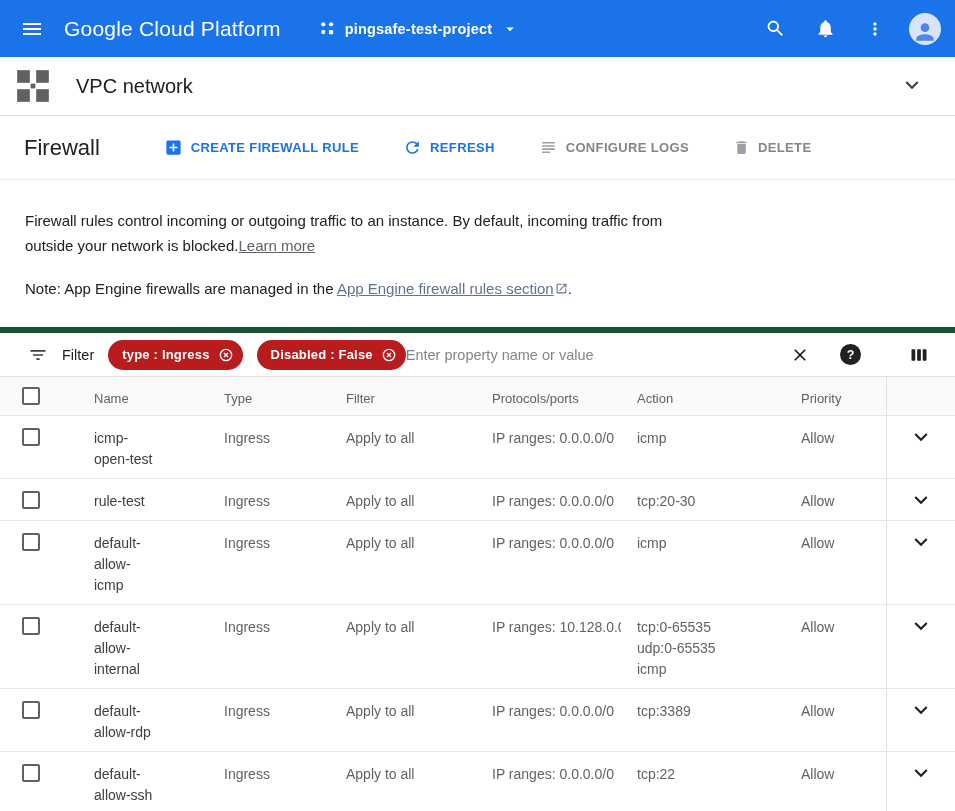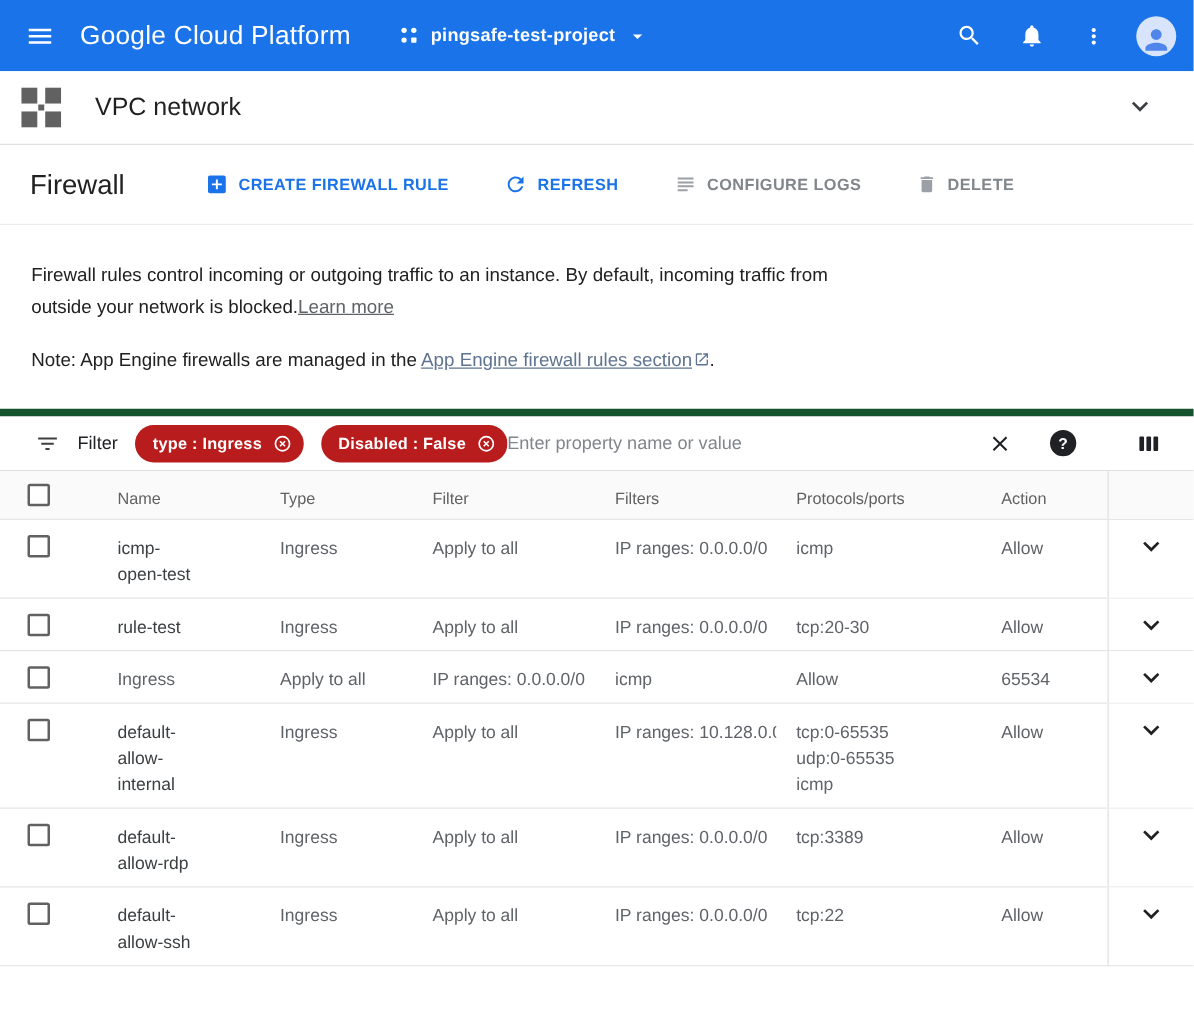--- a/index.html
+++ b/index.html
@@ -243,21 +243,20 @@
 <div>
   <div class="trow thead">
     <div class="trow-main" id="thead-main">
       <span class="cell cell-check">
           <span class="checkbox"></span>
         </span>
 
     <span class="cell hcell">Name</span>
         <span class="cell hcell">Type</span>
         <span class="cell hcell">Filter</span>
-        <span class="cell hcell">Filters</span>
         <span class="cell hcell">Protocols/ports</span>
         <span class="cell hcell">Action</span>
         <span class="cell hcell">Priority</span>
       </div>
     <div class="trow-side"></div>
   </div>
   <div id="tbody">
   <div class="trow">
     <div class="trow-main">
       <span class="cell cell-check">
@@ -300,20 +299,21 @@
             </svg>
       </button>
     </div>
   </div>
 
   <div class="trow">
     <div class="trow-main">
       <span class="cell cell-check">
             <span class="checkbox"></span>
           </span>
+      <span class="cell cell-name">default-allow-icmp</span>
       <span class="cell cell-type">Ingress</span>
       <span class="cell cell-targets">Apply to all</span>
       <span class="cell cell-filters">IP ranges: 0.0.0.0/0</span>
       <span class="cell cell-protocols">icmp</span>
       <span class="cell cell-action">Allow</span>
       <span class="cell cell-priority">65534</span>
     </div>
     <div class="trow-side">
       <button class="expand-btn">
         <svg width="26" height="26" viewBox="0 0 24 24">

